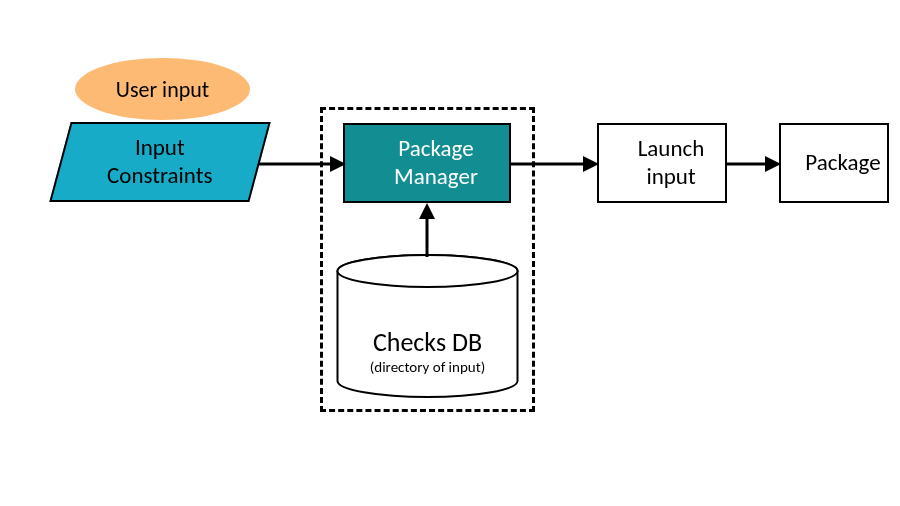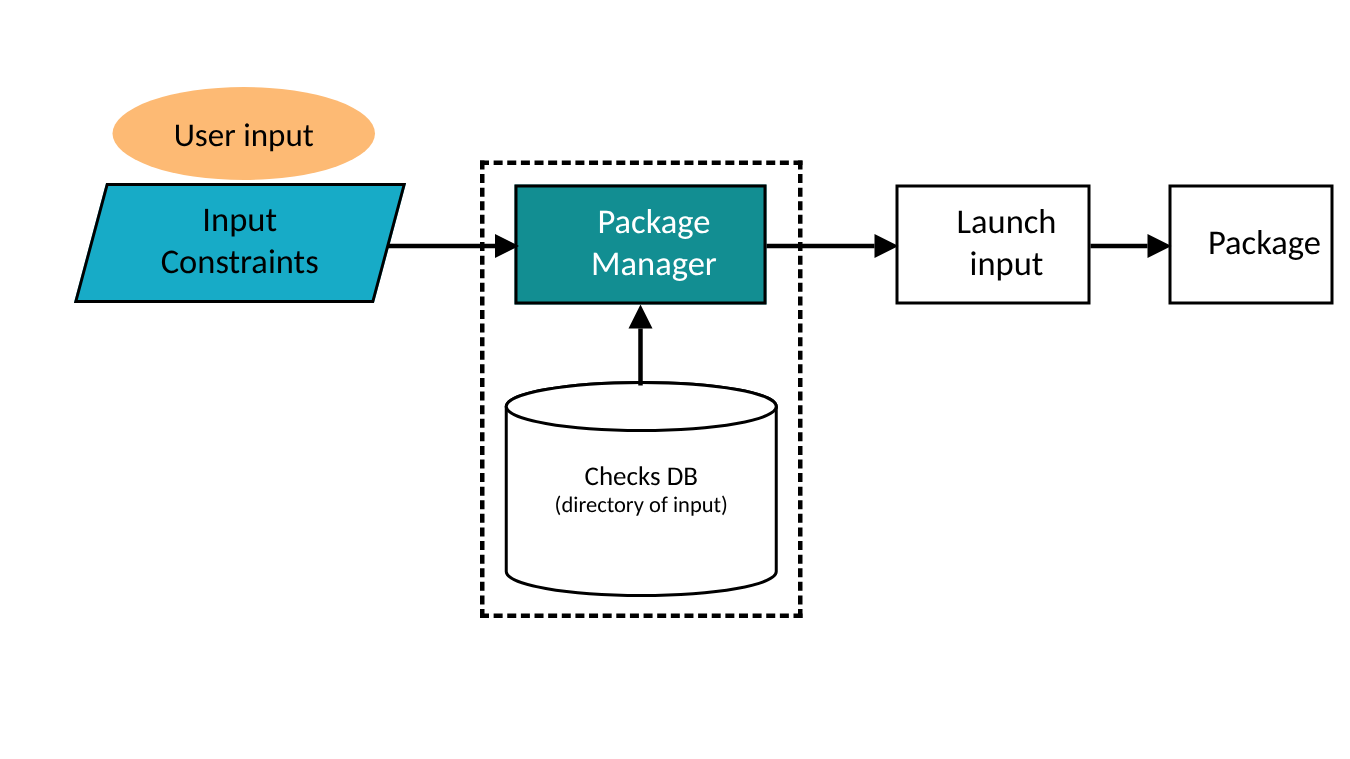--- a/index.html
+++ b/index.html
@@ -56,21 +56,21 @@
     }
     .cylinder {
       position: absolute;
     }
     .cyl-label {
       position: absolute;
       text-align: center;
       width: 100%;
       pointer-events: none;
     }
-    .cyl-title { font-size: 18px; }
+    .cyl-title { font-size: 26px; margin-top: 20px; }
     .cyl-sub { font-size: 15px; }
     .arrow-svg { position: absolute; overflow: visible; }
   </style>
 </head>
 <body>
 
 <div class="canvas">
 
   <div class="ellipse" style="left:75px; top:58px; width:175px; height:62px; background:#fdba74;">
     <span>User input</span>

